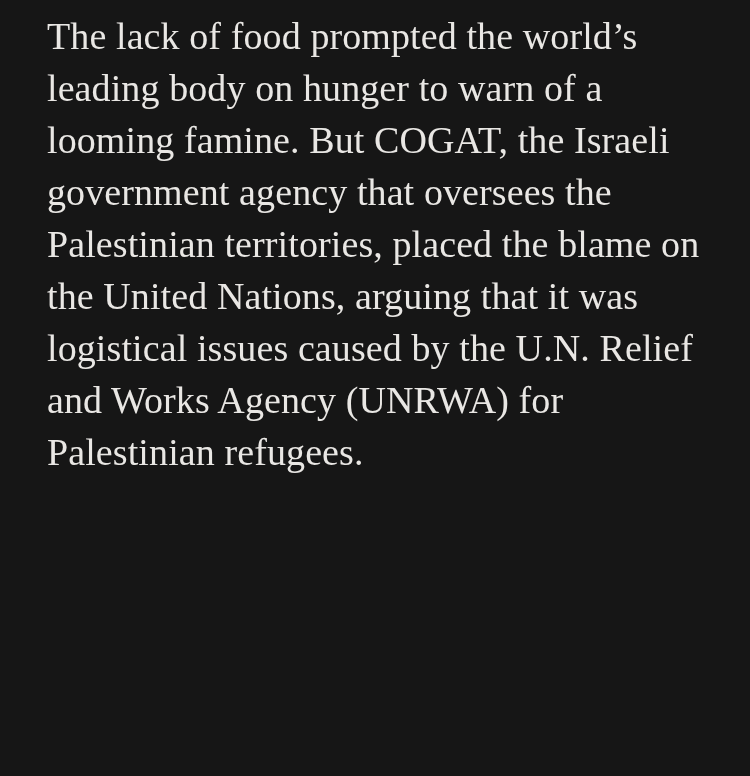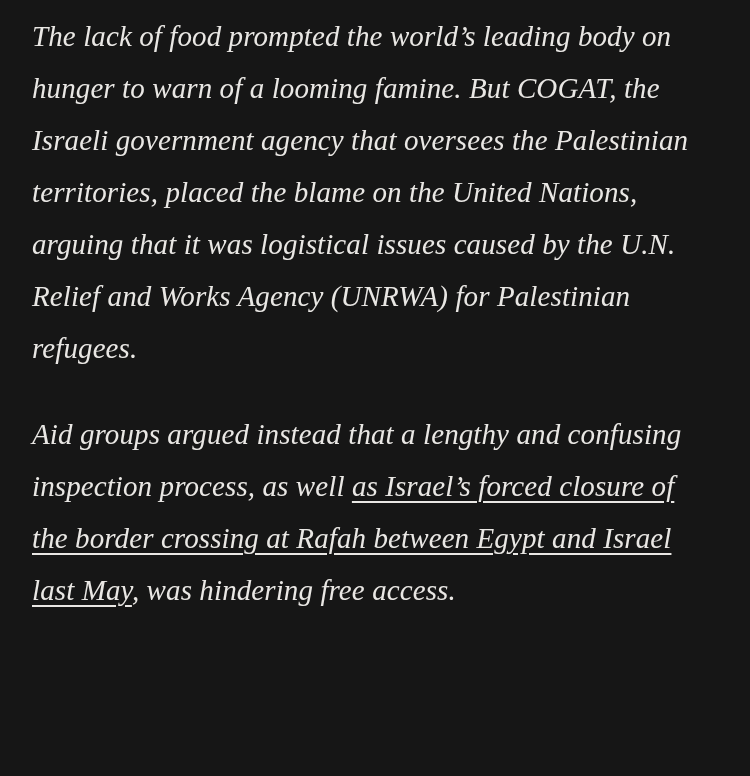--- a/index.html
+++ b/index.html
@@ -13,40 +13,38 @@
     overflow: hidden;
     font-family: "Liberation Serif", "DejaVu Serif", serif;
     color: #e8e6e3;
   }
   .article {
     box-sizing: border-box;
     width: 750px;
     padding: 10px 34px 0 32px;
   }
   .para {
-    margin: 0 0 34px 0;
-    font-size: 29px;
+    margin: 0 0 34px 15px;
+    font-size: 38px;
     line-height: 52px;
     letter-spacing: 0.1px;
     color: #e9e7e4;
     font-weight: 400;
-    font-style: italic;
   }
   .para:last-child {
     margin-bottom: 0;
   }
   a.inline-link {
     color: #e9e7e4;
     text-decoration: underline;
     text-decoration-thickness: 2px;
     text-underline-offset: 5px;
   }
 </style>
 </head>
 <body>
 
 <div class="article">
 
   <p class="para">The lack of food prompted the world’s leading body on hunger to warn of a looming famine. But COGAT, the Israeli government agency that oversees the Palestinian territories, placed the blame on the United Nations, arguing that it was logistical issues caused by the U.N. Relief and Works Agency (UNRWA) for Palestinian refugees.</p>
 
-  <p class="para"><span>Aid groups argued instead that a lengthy and confusing inspection process, as well </span><a class="inline-link" href="#">as Israel’s forced closure of the border crossing at Rafah between Egypt and Israel last May</a><span>, was hindering free access.</span></p>
 
 </div>
 
 </body></html>

